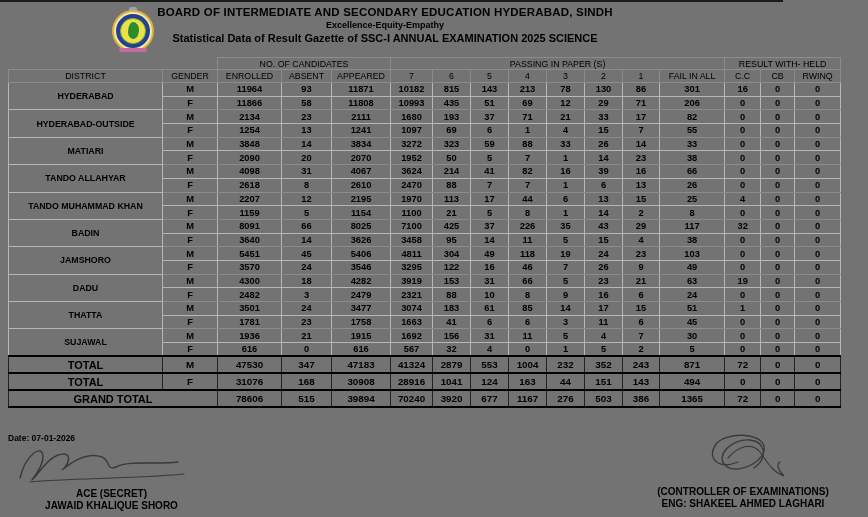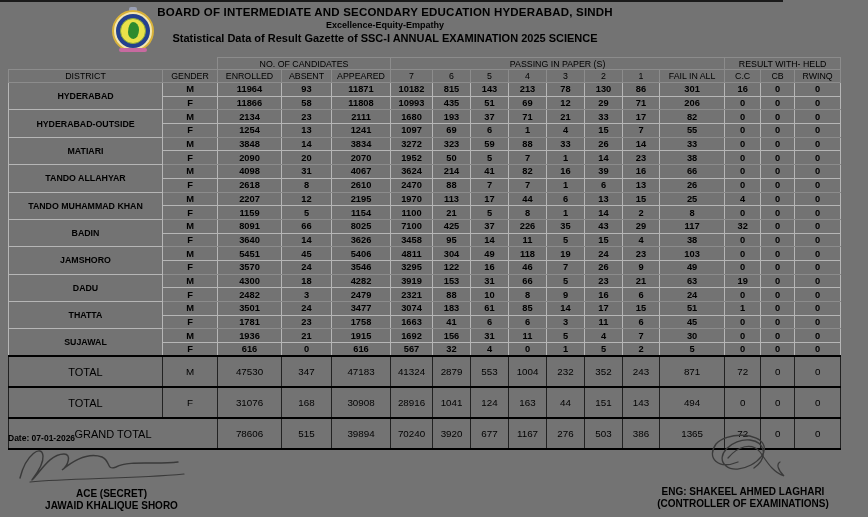--- a/index.html
+++ b/index.html
@@ -36,21 +36,21 @@
   th, td { padding:0; text-align:center; vertical-align:middle; overflow:hidden;
      white-space:nowrap; }
   thead th { border:1px solid #8c8c8c; font-size:8.8px; font-weight:normal; height:13px; }
   thead tr.grp th { height:12px; }
   thead th.noborder { border:none; }
   tbody td { border:1px solid #b6b6b6; font-size:9.3px; font-weight:bold; height:13.7px; }
   tbody tr.grp-start td { border-top:1px solid #8c8c8c; }
   tbody tr.grp-end td   { border-bottom:1px solid #8c8c8c; }
   tbody td.district { font-size:8.8px;margin-top:24px; }
   tfoot td { border:1px solid #222; border-top:2px solid #000; border-bottom:2px solid #000;
-     font-weight:normal; font-size:9.8px; height:31px; }
+     font-weight:bold; font-size:9.8px; height:17px; }
   tfoot td.lbl { font-size:11px; }
 
   
   #date { position:absolute; left:8px; top:433px; font-size:8.5px; font-weight:bold; }
   .sigblock { position:absolute; text-align:center; }
   .sigblock .nm  { font-size:10px; font-weight:bold; line-height:12px; }
   .sigblock svg  { display:block; margin:0 auto; }
   #sig1 { left:4px;  top:440px; width:215px; }
   #sig2 { left:330px; top:437px; width:215px; }
   #sig3 { left:618px; top:432px; width:250px; }
@@ -541,17 +541,17 @@
     <div class="nm">ACE (SECRET)</div>
     <div class="nm">JAWAID KHALIQUE SHORO</div>
   </div>
 
 
   <div id="sig3" class="sigblock">
     <svg width="150" height="54" viewBox="0 0 150 54">
       <path d="M70,30 C50,38 38,26 48,12 C58,0 92,0 96,14 C100,28 70,44 58,34 C46,24 64,6 82,8 C98,10 100,26 86,36" stroke="#3a3a3a" stroke-width="1.3" fill="none" stroke-linecap="round"></path>
       <path d="M60,26 C70,14 84,10 92,20 C98,28 104,40 116,44 C110,38 108,32 112,30" stroke="#3a3a3a" stroke-width="1.2" fill="none" stroke-linecap="round"></path>
     </svg>
+    <div class="nm">(CONTROLLER OF EXAMINATIONS)</div>
     <div class="nm">ENG: SHAKEEL AHMED LAGHARI</div>
-    <div class="nm">(CONTROLLER OF EXAMINATIONS)</div>
   </div>
 
 </div>
 
 </body></html>

